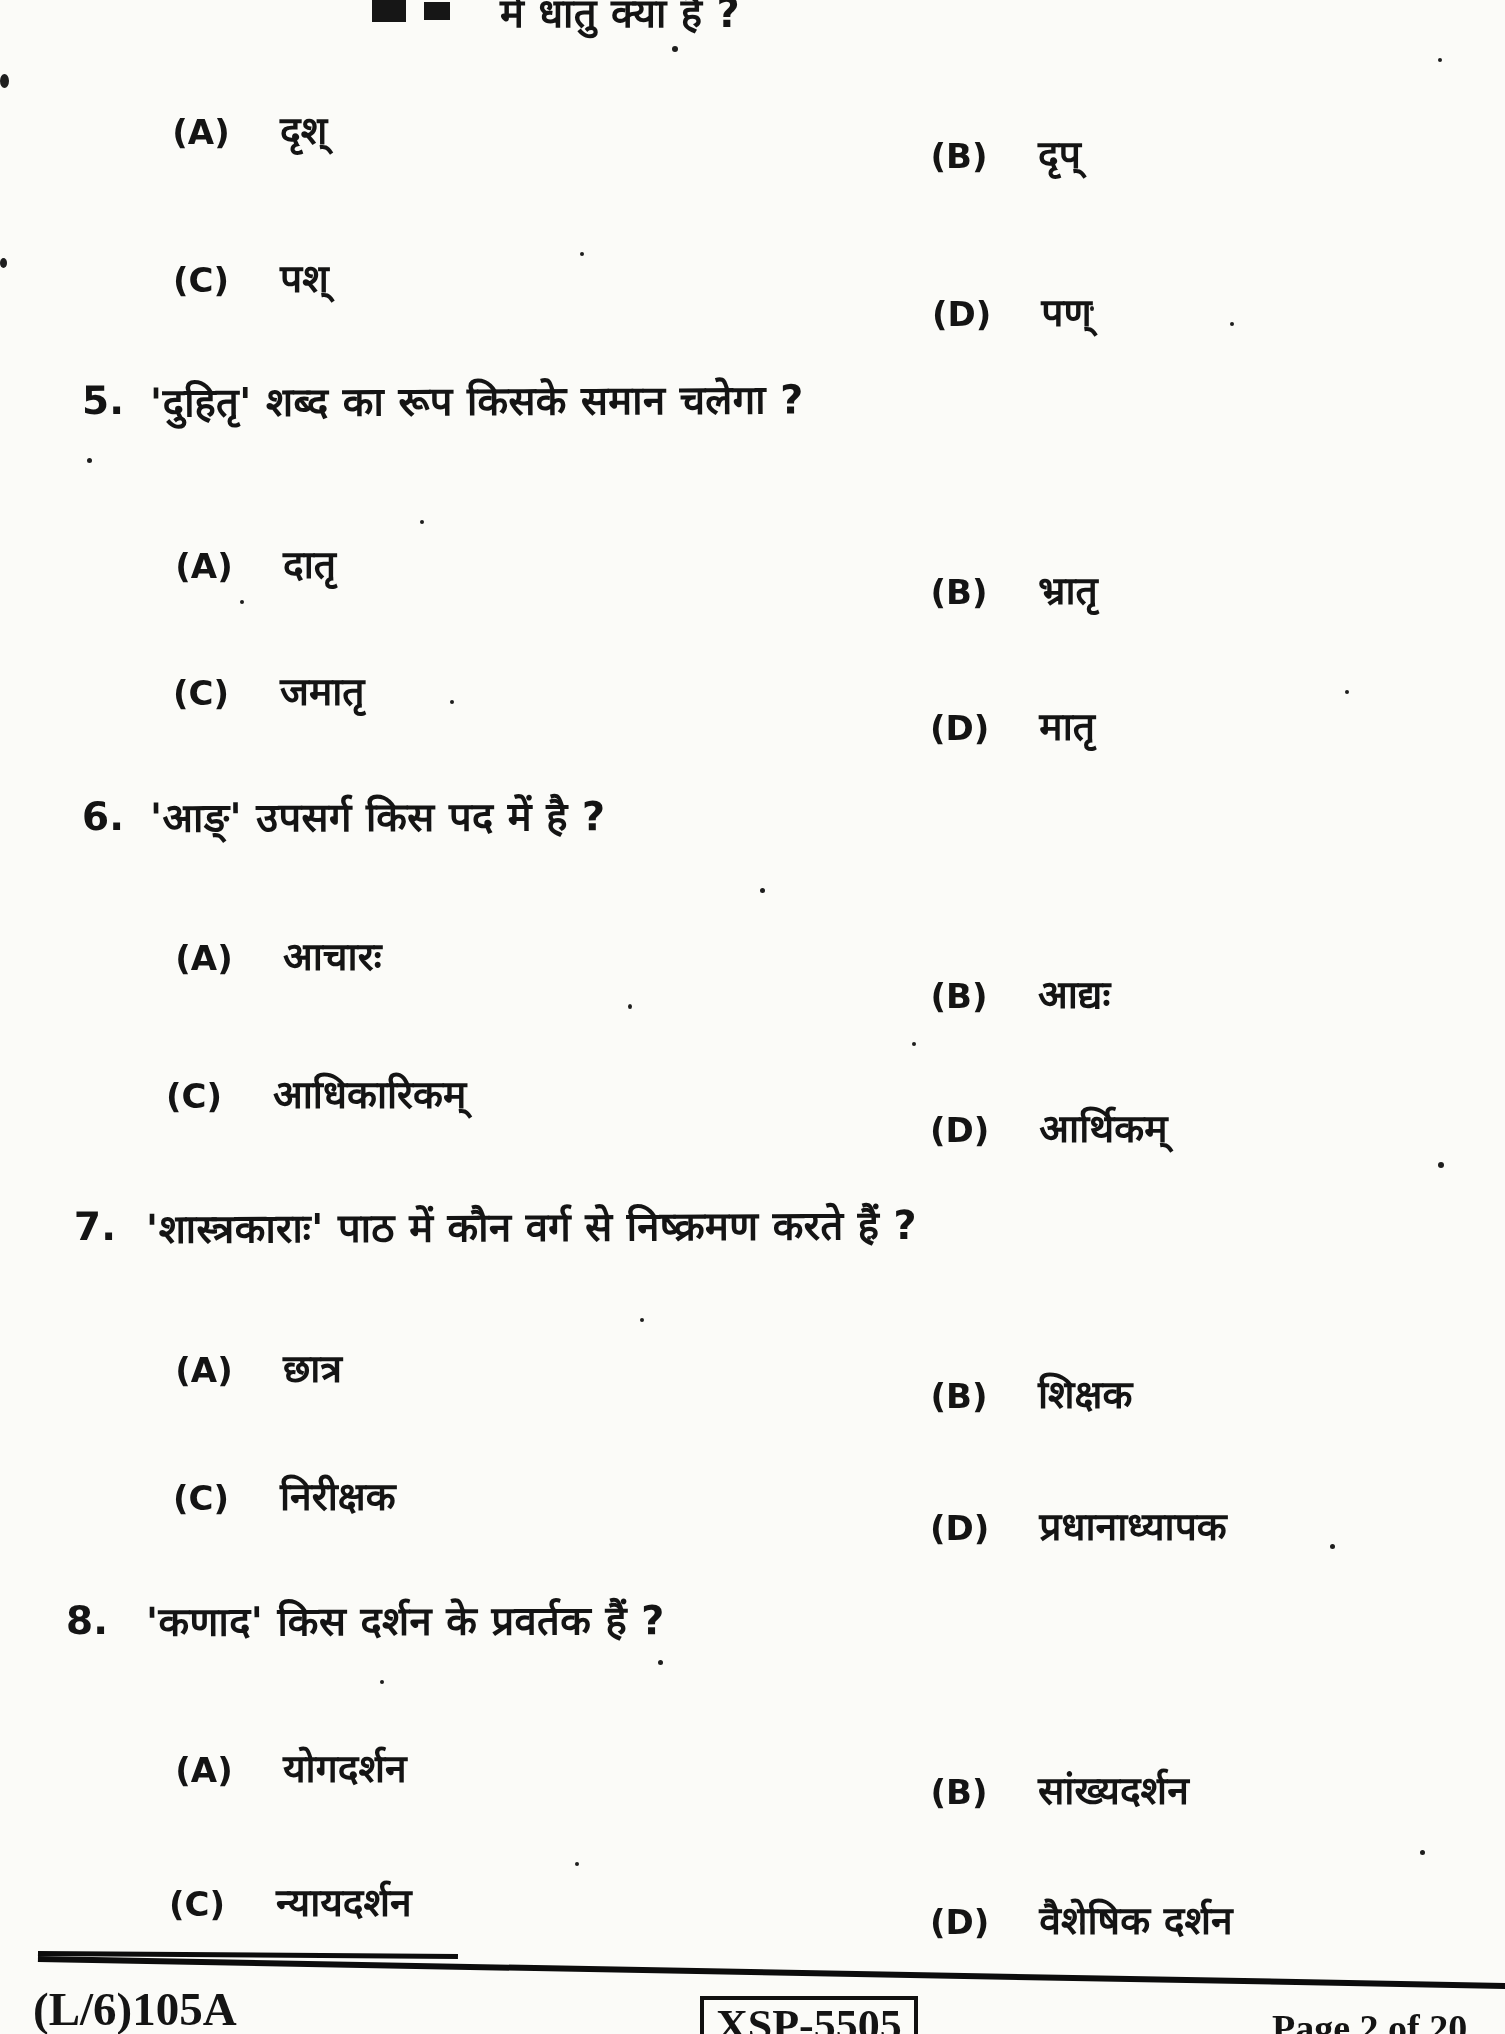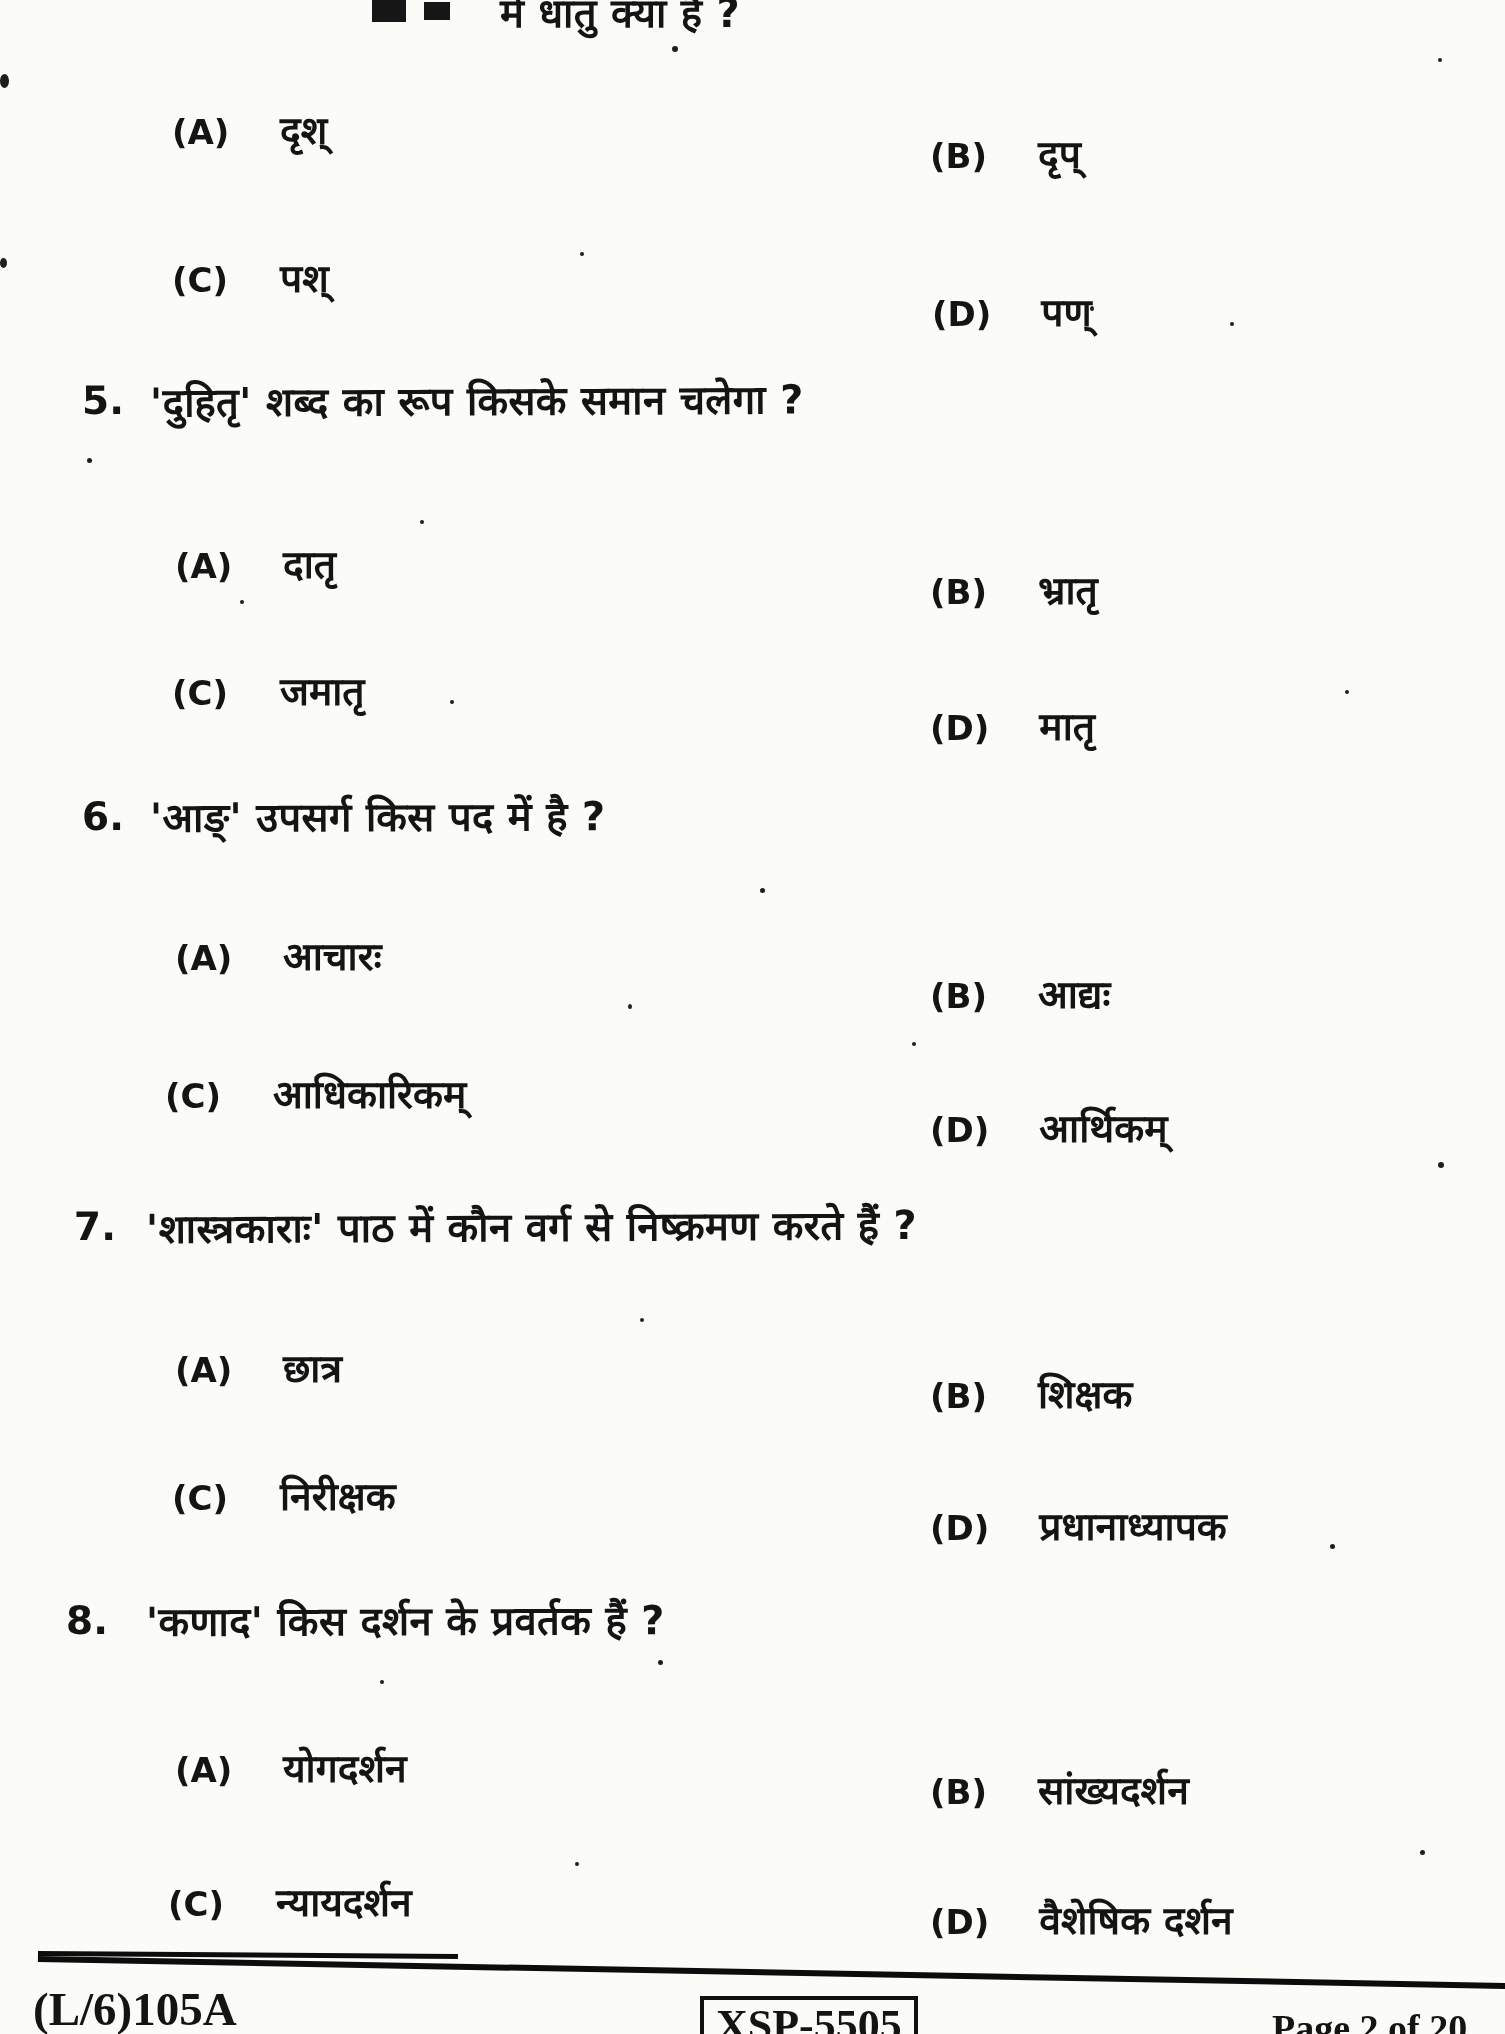--- a/index.html
+++ b/index.html
@@ -1,21 +1,21 @@
 <!DOCTYPE html>
 <html><head>
 <meta charset="utf-8">
 <style>
   html,body{margin:0;padding:0;}
   body{
     width:1505px;height:2034px;position:relative;overflow:hidden;
     background:#fbfbf8;color:#141414;
     font-family:"DejaVu Sans", sans-serif;
   }
-  .page{position:absolute;inset:0;}
+  .page{position:absolute;inset:0;text-align:center;}
   .qnum{
     position:absolute;font-weight:700;font-size:39px;white-space:nowrap;
   }
   .qtext{
     position:absolute;font-weight:700;font-size:40px;white-space:nowrap;
     letter-spacing:.3px;
   }
   .opt{
     position:absolute;display:flex;align-items:baseline;font-weight:700;
     white-space:nowrap;

